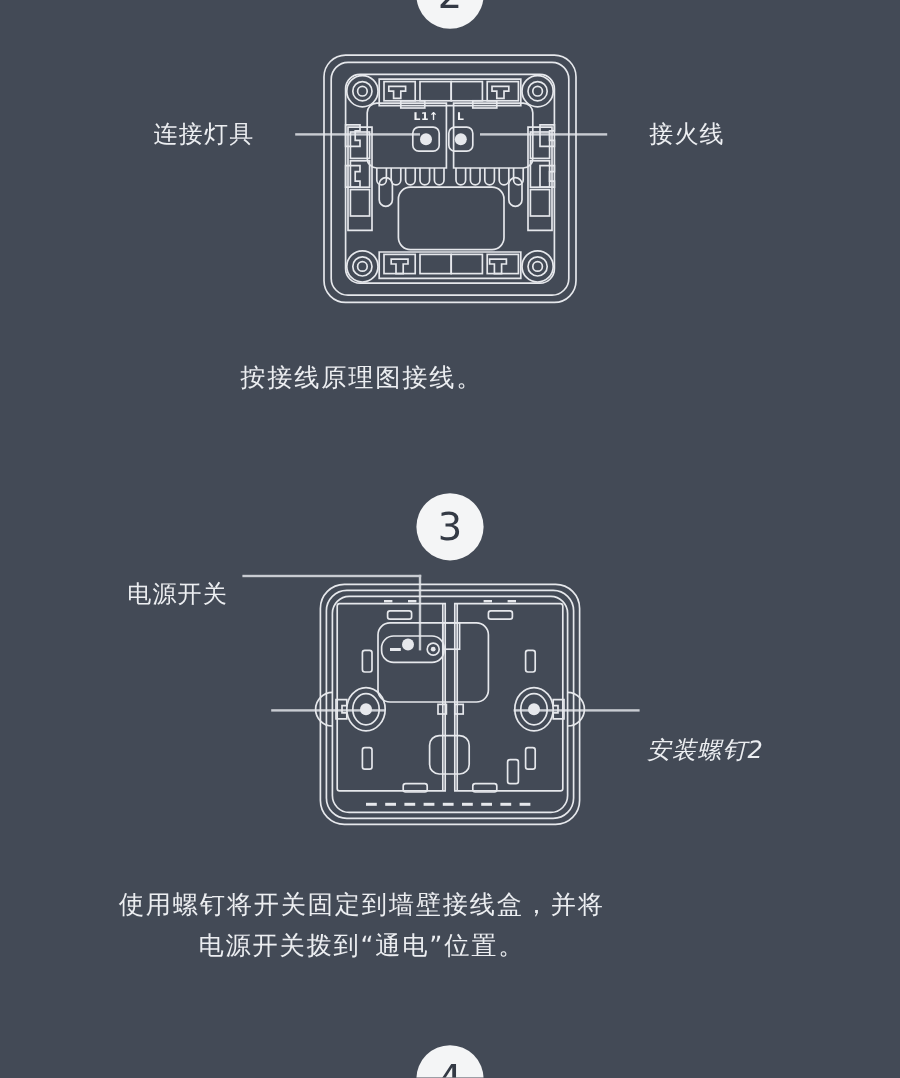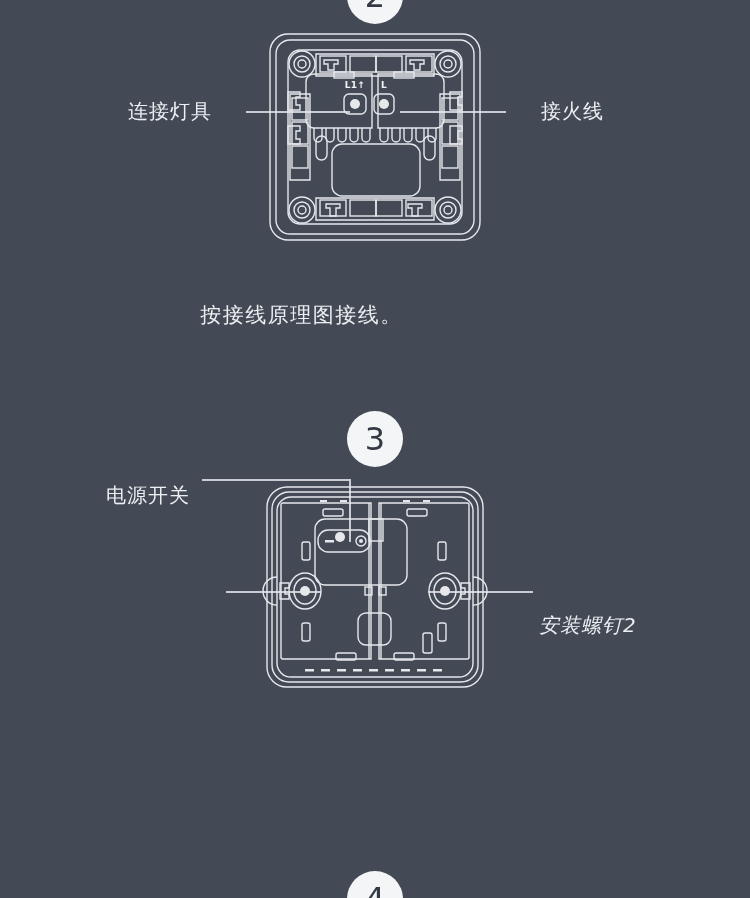--- a/index.html
+++ b/index.html
@@ -66,21 +66,21 @@
     line-height:34px;
     letter-spacing:1.5px;
     color:#eceef1;
     font-family:"DejaVu Sans","Liberation Sans",sans-serif;
   }
   .cap-2{top:298px;}
   .cap-3{top:737px;}
 
   
   .diagram{position:absolute;}
-  .diag-2{left:268px;top:32px;width:214px;height:210px;}
+  .diag-2{left:268px;top:44px;width:214px;height:210px;}
   .diag-3{left:265px;top:485px;width:220px;height:205px;}
 
   svg{display:block;overflow:visible;}
   .ln{fill:none;stroke:#e6e8ec;stroke-width:1.4;}
   .ln-fill{fill:#e6e8ec;stroke:none;}
   .term-txt{
     fill:#f2f3f5;
     font-family:"DejaVu Sans","Liberation Sans",sans-serif;
     font-size:9px;font-weight:bold;letter-spacing:0.4px;
   }
@@ -278,17 +278,19 @@
       <g class="ln-fill">
         <rect x="55" y="15" width="7" height="2"></rect>
         <rect x="75" y="15" width="7" height="2"></rect>
         <rect x="138" y="15" width="7" height="2"></rect>
         <rect x="158" y="15" width="7" height="2"></rect>
       </g>
     </svg>
   </div>
 
   <div class="caption cap-3">
+    <div>使用螺钉将开关固定到墙壁接线盒，并将</div>
+    <div>电源开关拨到“通电”位置。</div>
   </div>
 
   <div class="badge badge-4">4</div>
 
 </div>
 
 </body></html>

